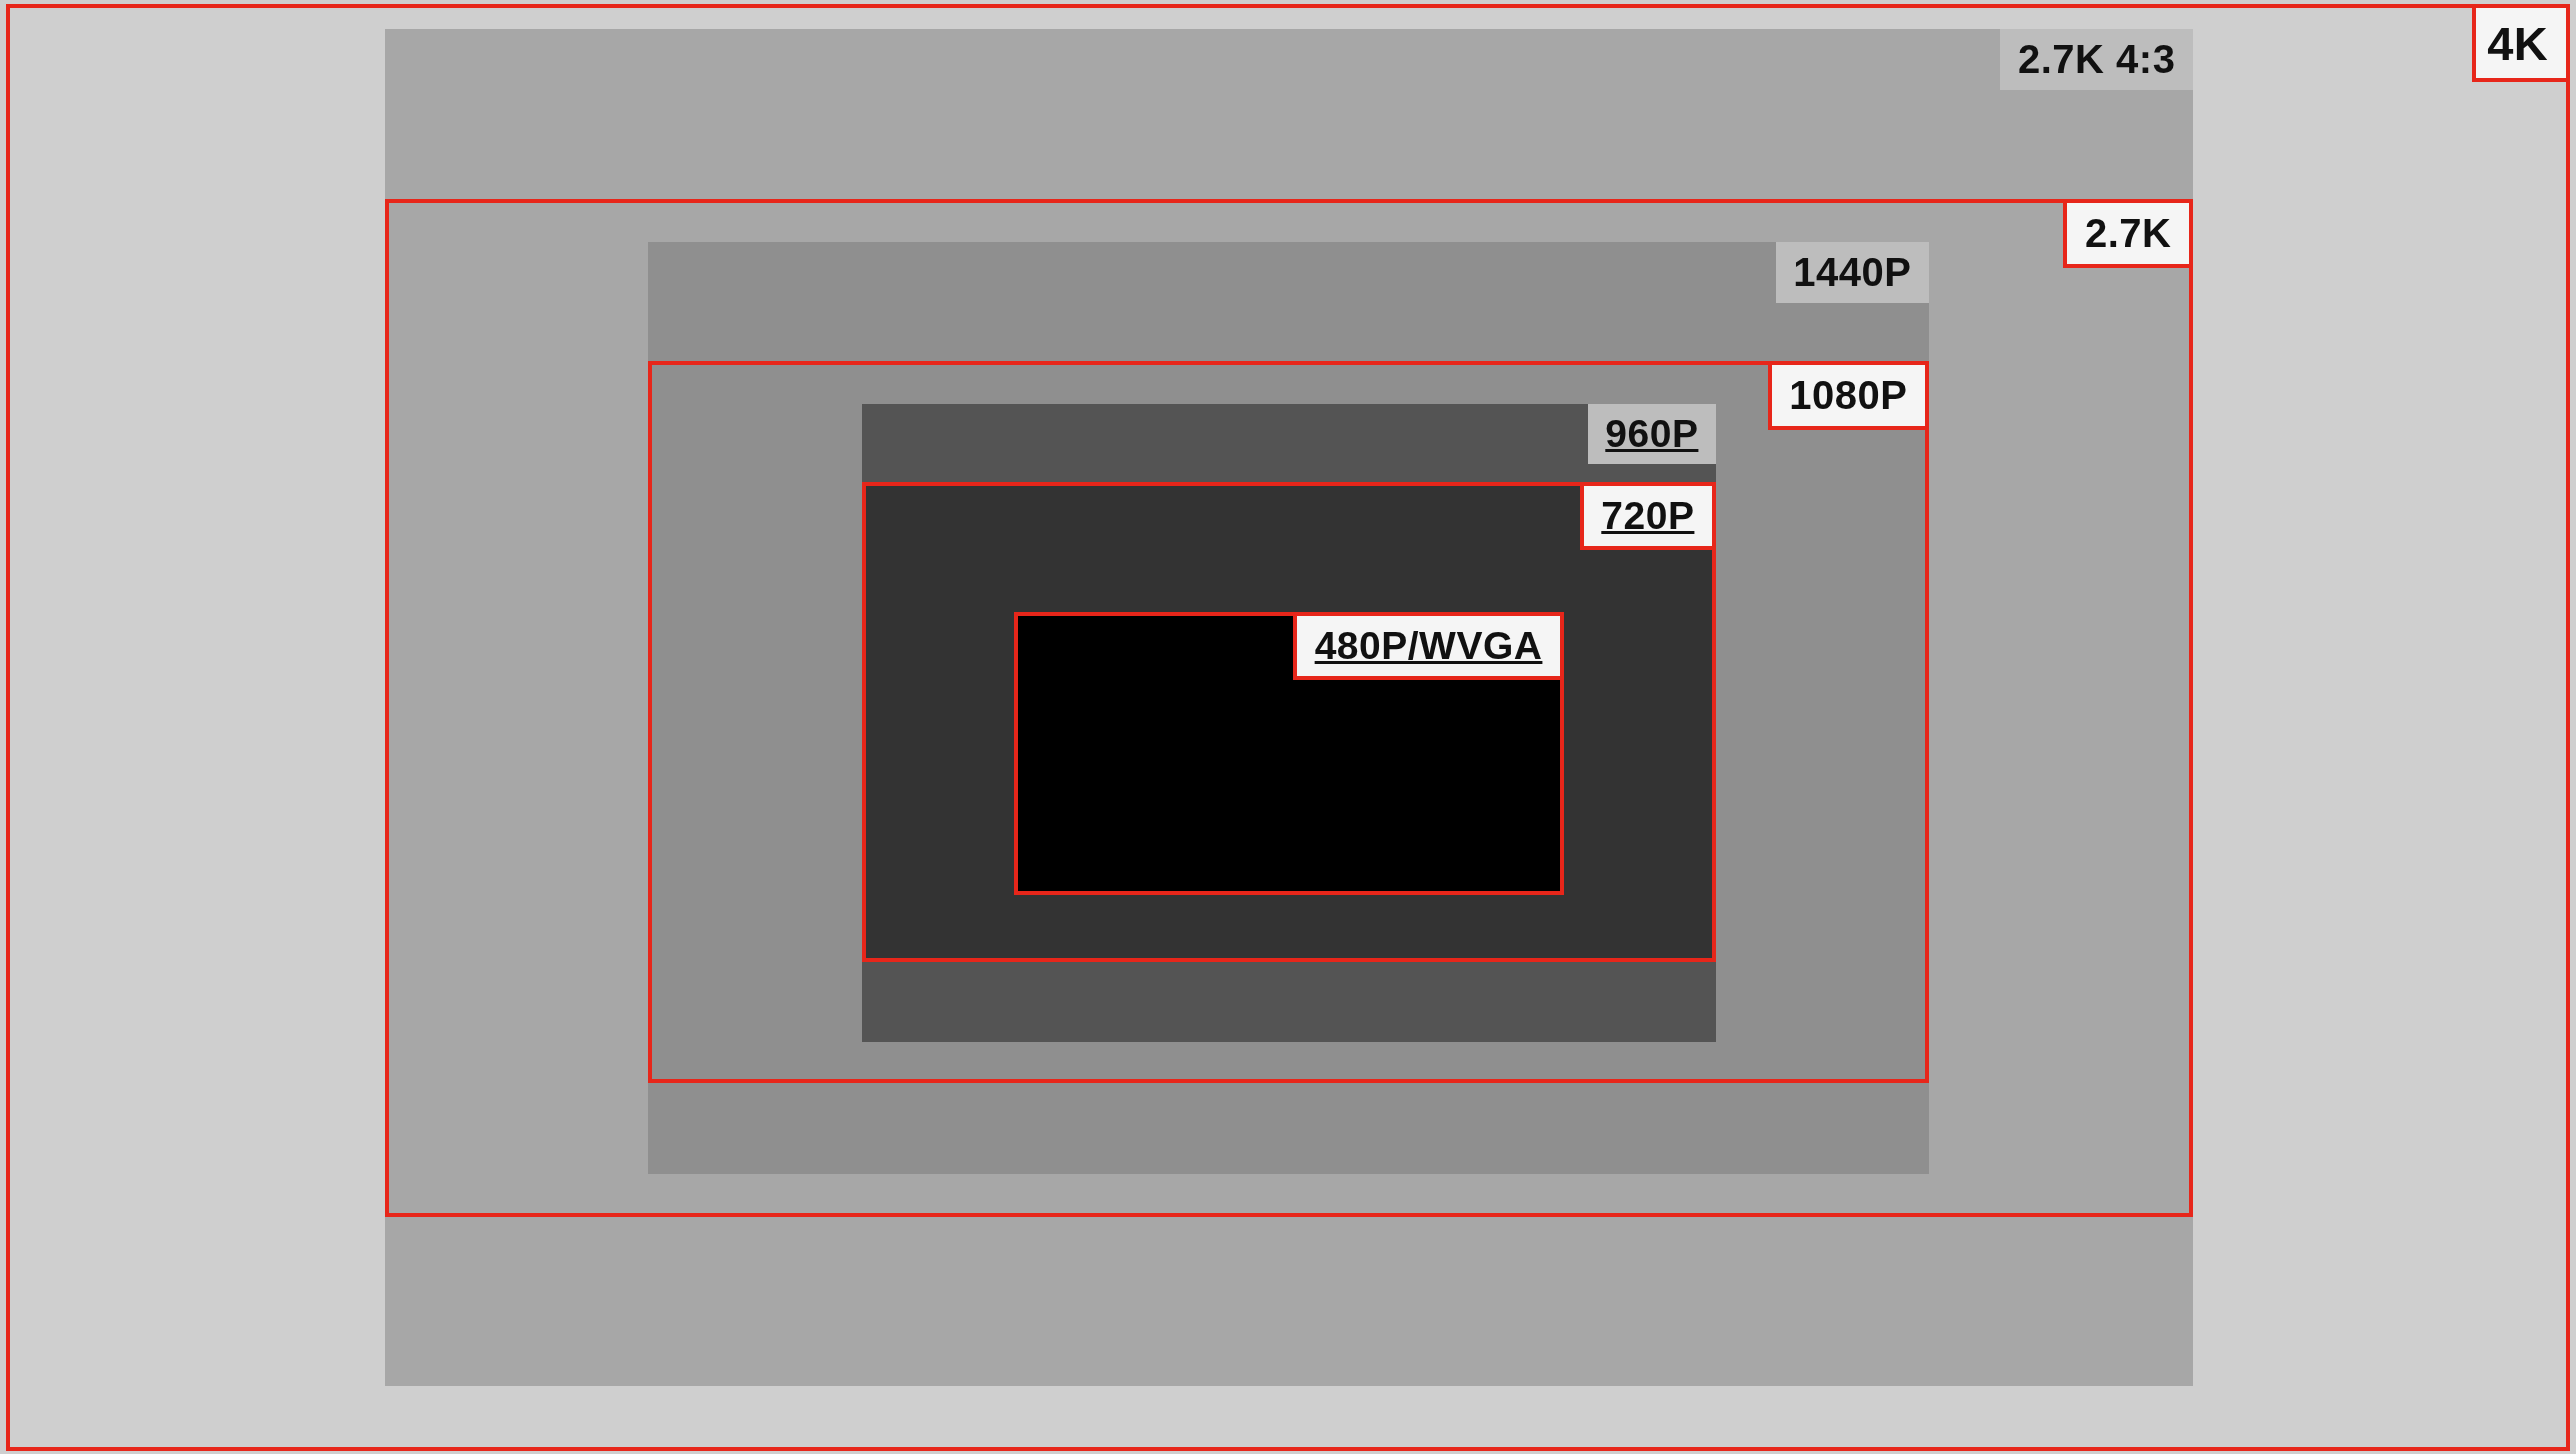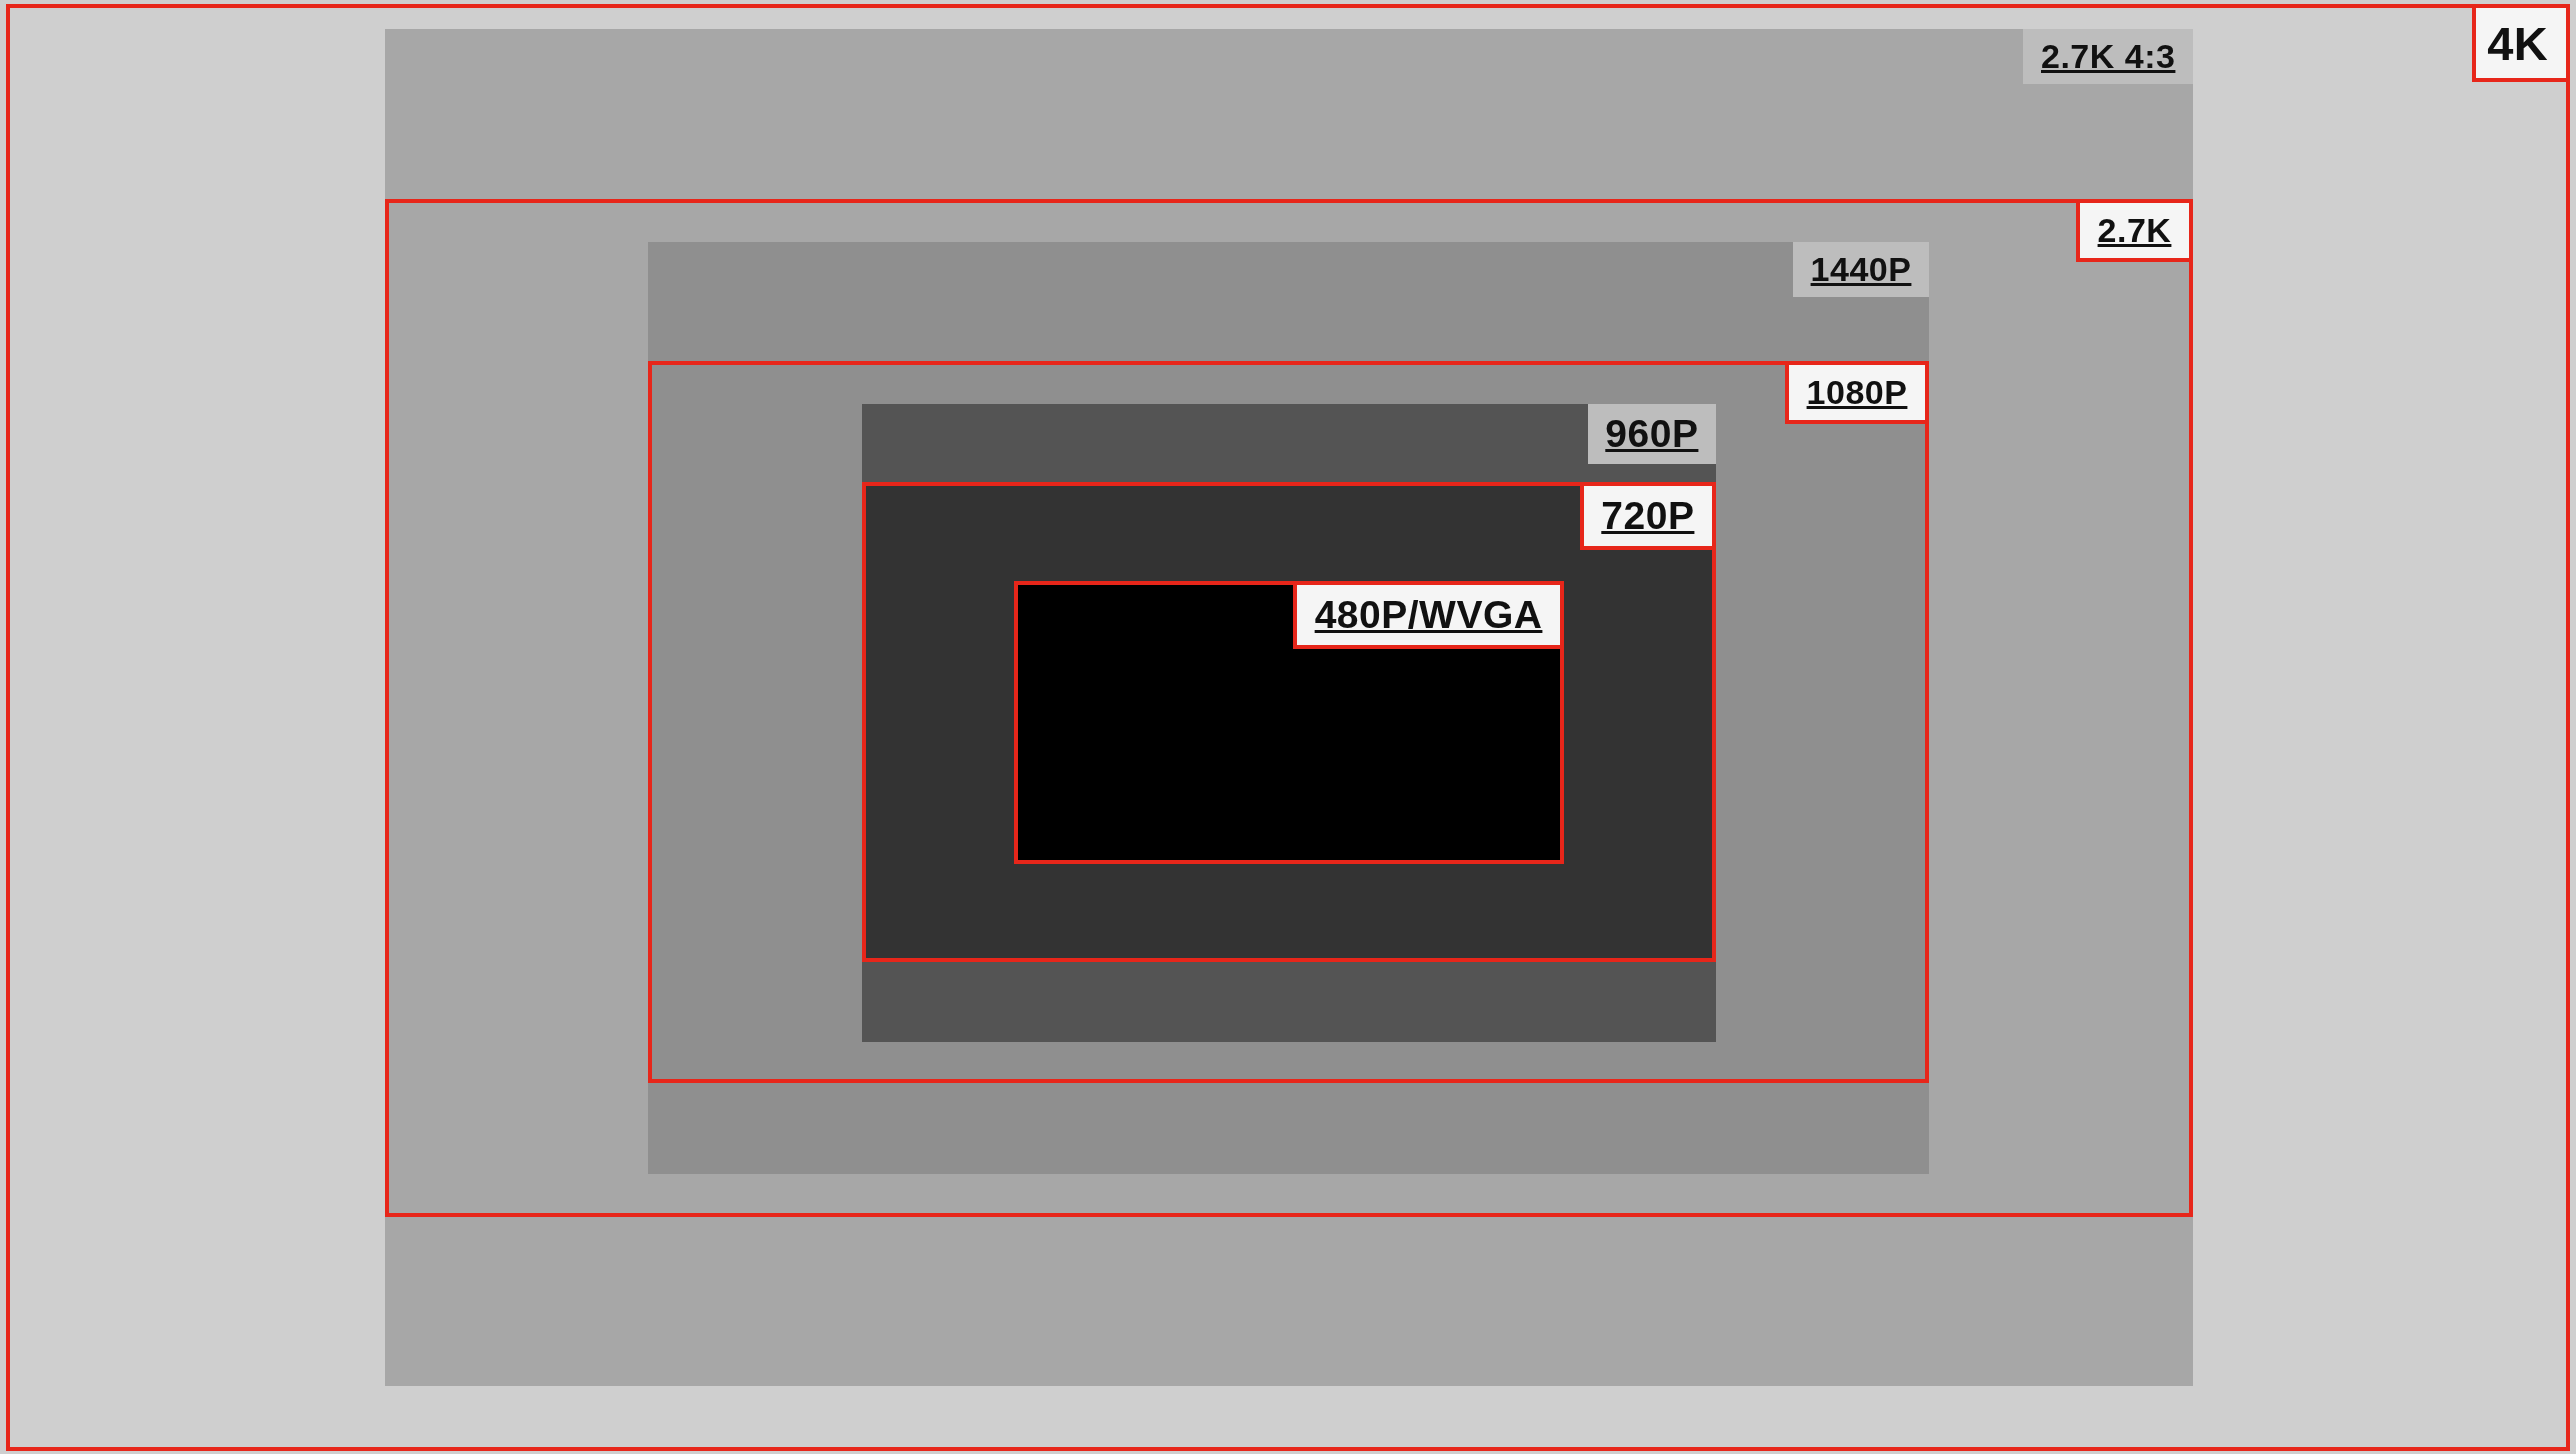--- a/index.html
+++ b/index.html
@@ -40,21 +40,21 @@
       background: #f5f5f5;
     }
     
     .fill-1 { background: #a7a7a7; }
     .fill-2 { background: #8f8f8f; }
     .fill-3 { background: #545454; }
     .fill-4 { background: #333333; }
     .fill-5 { background: #000000; }
     
     .fs-xl { font-size: 47px; padding-left: 11px; }
-    .fs-lg { font-size: 34px; text-decoration: underline; }
+    .fs-lg { font-size: 40px; }
     .fs-md { font-size: 39px; text-decoration: underline; }
   </style>
 </head>
 <body>
 
 <div class="stage">
 
   <div class="rect red" style="left: 5.9px; top: 3.9px; width: 2564px; height: 1447px;">
     <span class="lbl in-red fs-xl">4K</span>
   </div>
@@ -70,18 +70,18 @@
   </div>
   <div class="rect red" style="left: 648px; top: 361px; width: 1281px; height: 722px;">
     <span class="lbl in-red fs-lg">1080P</span>
   </div>
   <div class="rect fill-3" style="left: 862px; top: 404px; width: 854px; height: 638px;">
     <span class="lbl fs-md">960P</span>
   </div>
   <div class="rect fill-4 red" style="left: 862px; top: 482px; width: 854px; height: 480px;">
     <span class="lbl in-red fs-md">720P</span>
   </div>
-  <div class="rect fill-5 red" style="left: 1014px; top: 581px; width: 550px; height: 283px;">
+  <div class="rect fill-5 red" style="left: 1014px; top: 612px; width: 550px; height: 283px;">
     <span class="lbl in-red fs-md">480P/WVGA</span>
   </div>
 
 </div>
 
 
 </body></html>

